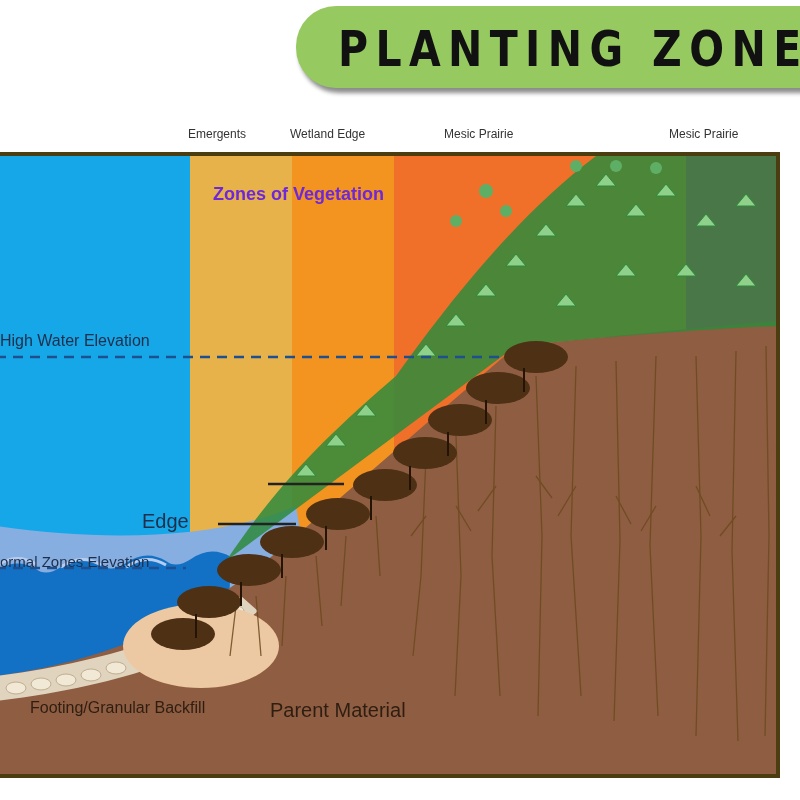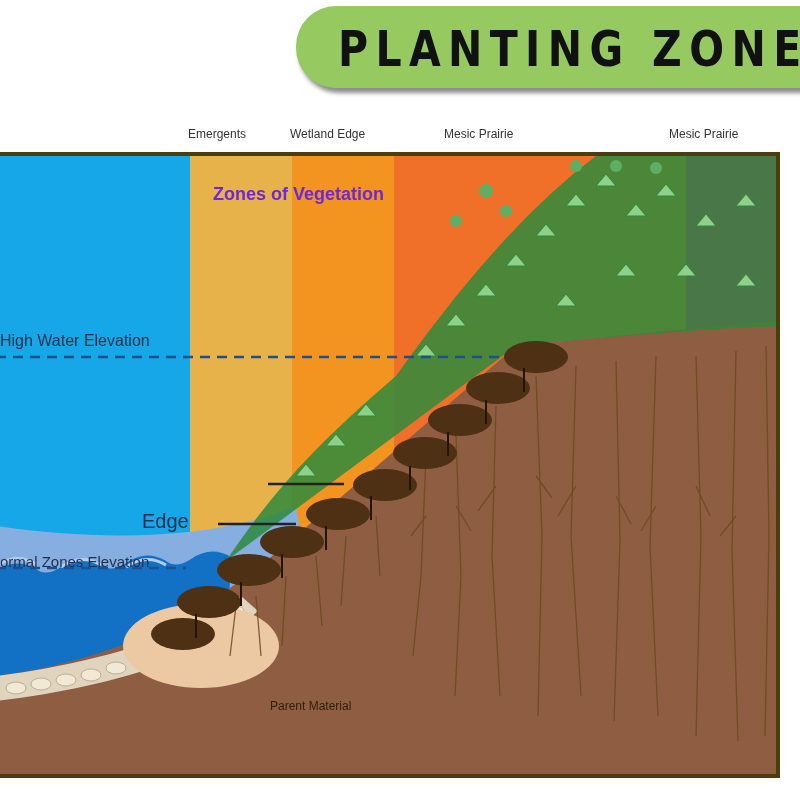--- a/index.html
+++ b/index.html
@@ -134,14 +134,15 @@
     </g>
 
     <line x1="272" y1="328" x2="348" y2="328" stroke="#222" stroke-width="2.5"></line>
     <line x1="222" y1="368" x2="300" y2="368" stroke="#222" stroke-width="2.5"></line>
   </svg>
 
   <div class="txt" style="left:217px; top:28px; font-size:18px; font-weight:bold; color:#6d28d9;">Zones of Vegetation</div>
   <div class="txt" style="left:4px; top:176px; font-size:16px; color:#1f2e4a;">High Water Elevation</div>
   <div class="txt" style="left:4px; top:397px; font-size:15px; color:#1f2e4a;">ormal Zones Elevation</div>
   <div class="txt" style="left:146px; top:354px; font-size:20px; color:#1f2e4a;">Edge</div>
-  <div class="txt" style="left:274px; top:543px; font-size:12px; color:#2e1e12;">Parent Material</div>
+  <div class="txt" style="left:34px; top:543px; font-size:16px; color:#2e1e12;">Footing/Granular Backfill</div>
+  <div class="txt" style="left:274px; top:543px; font-size:20px; color:#2e1e12;">Parent Material</div>
 </div>
 
 </body></html>

